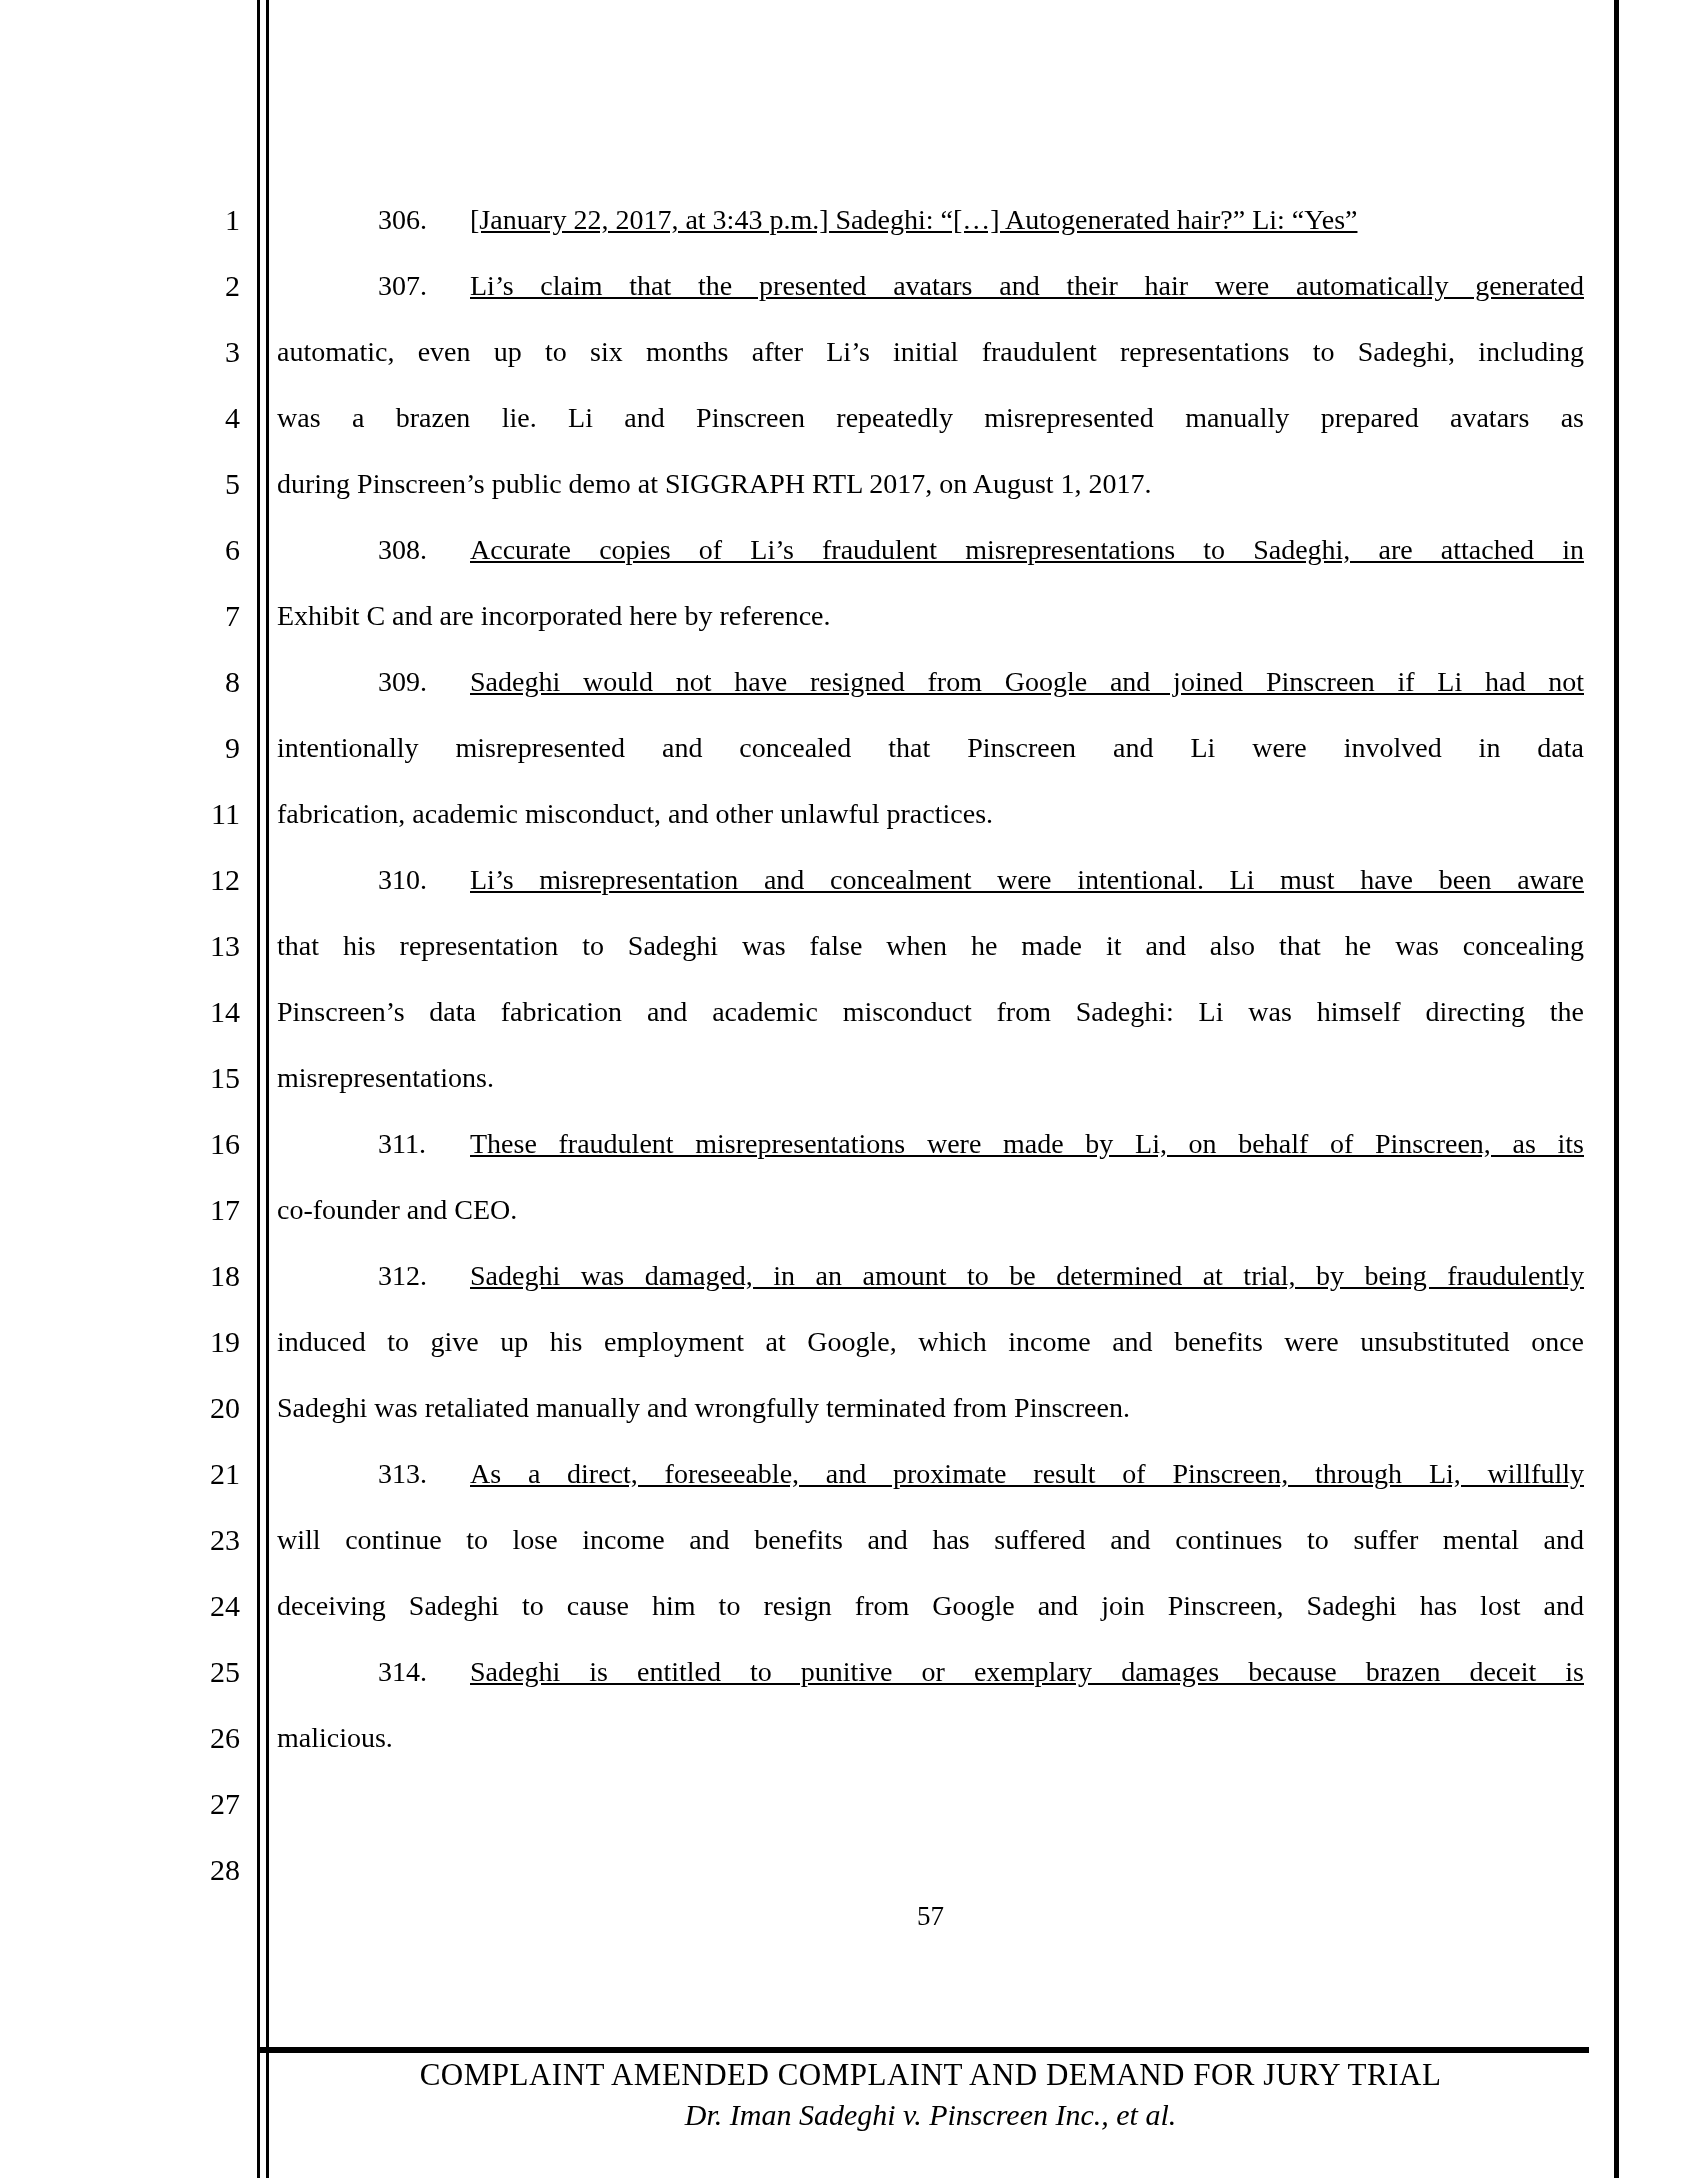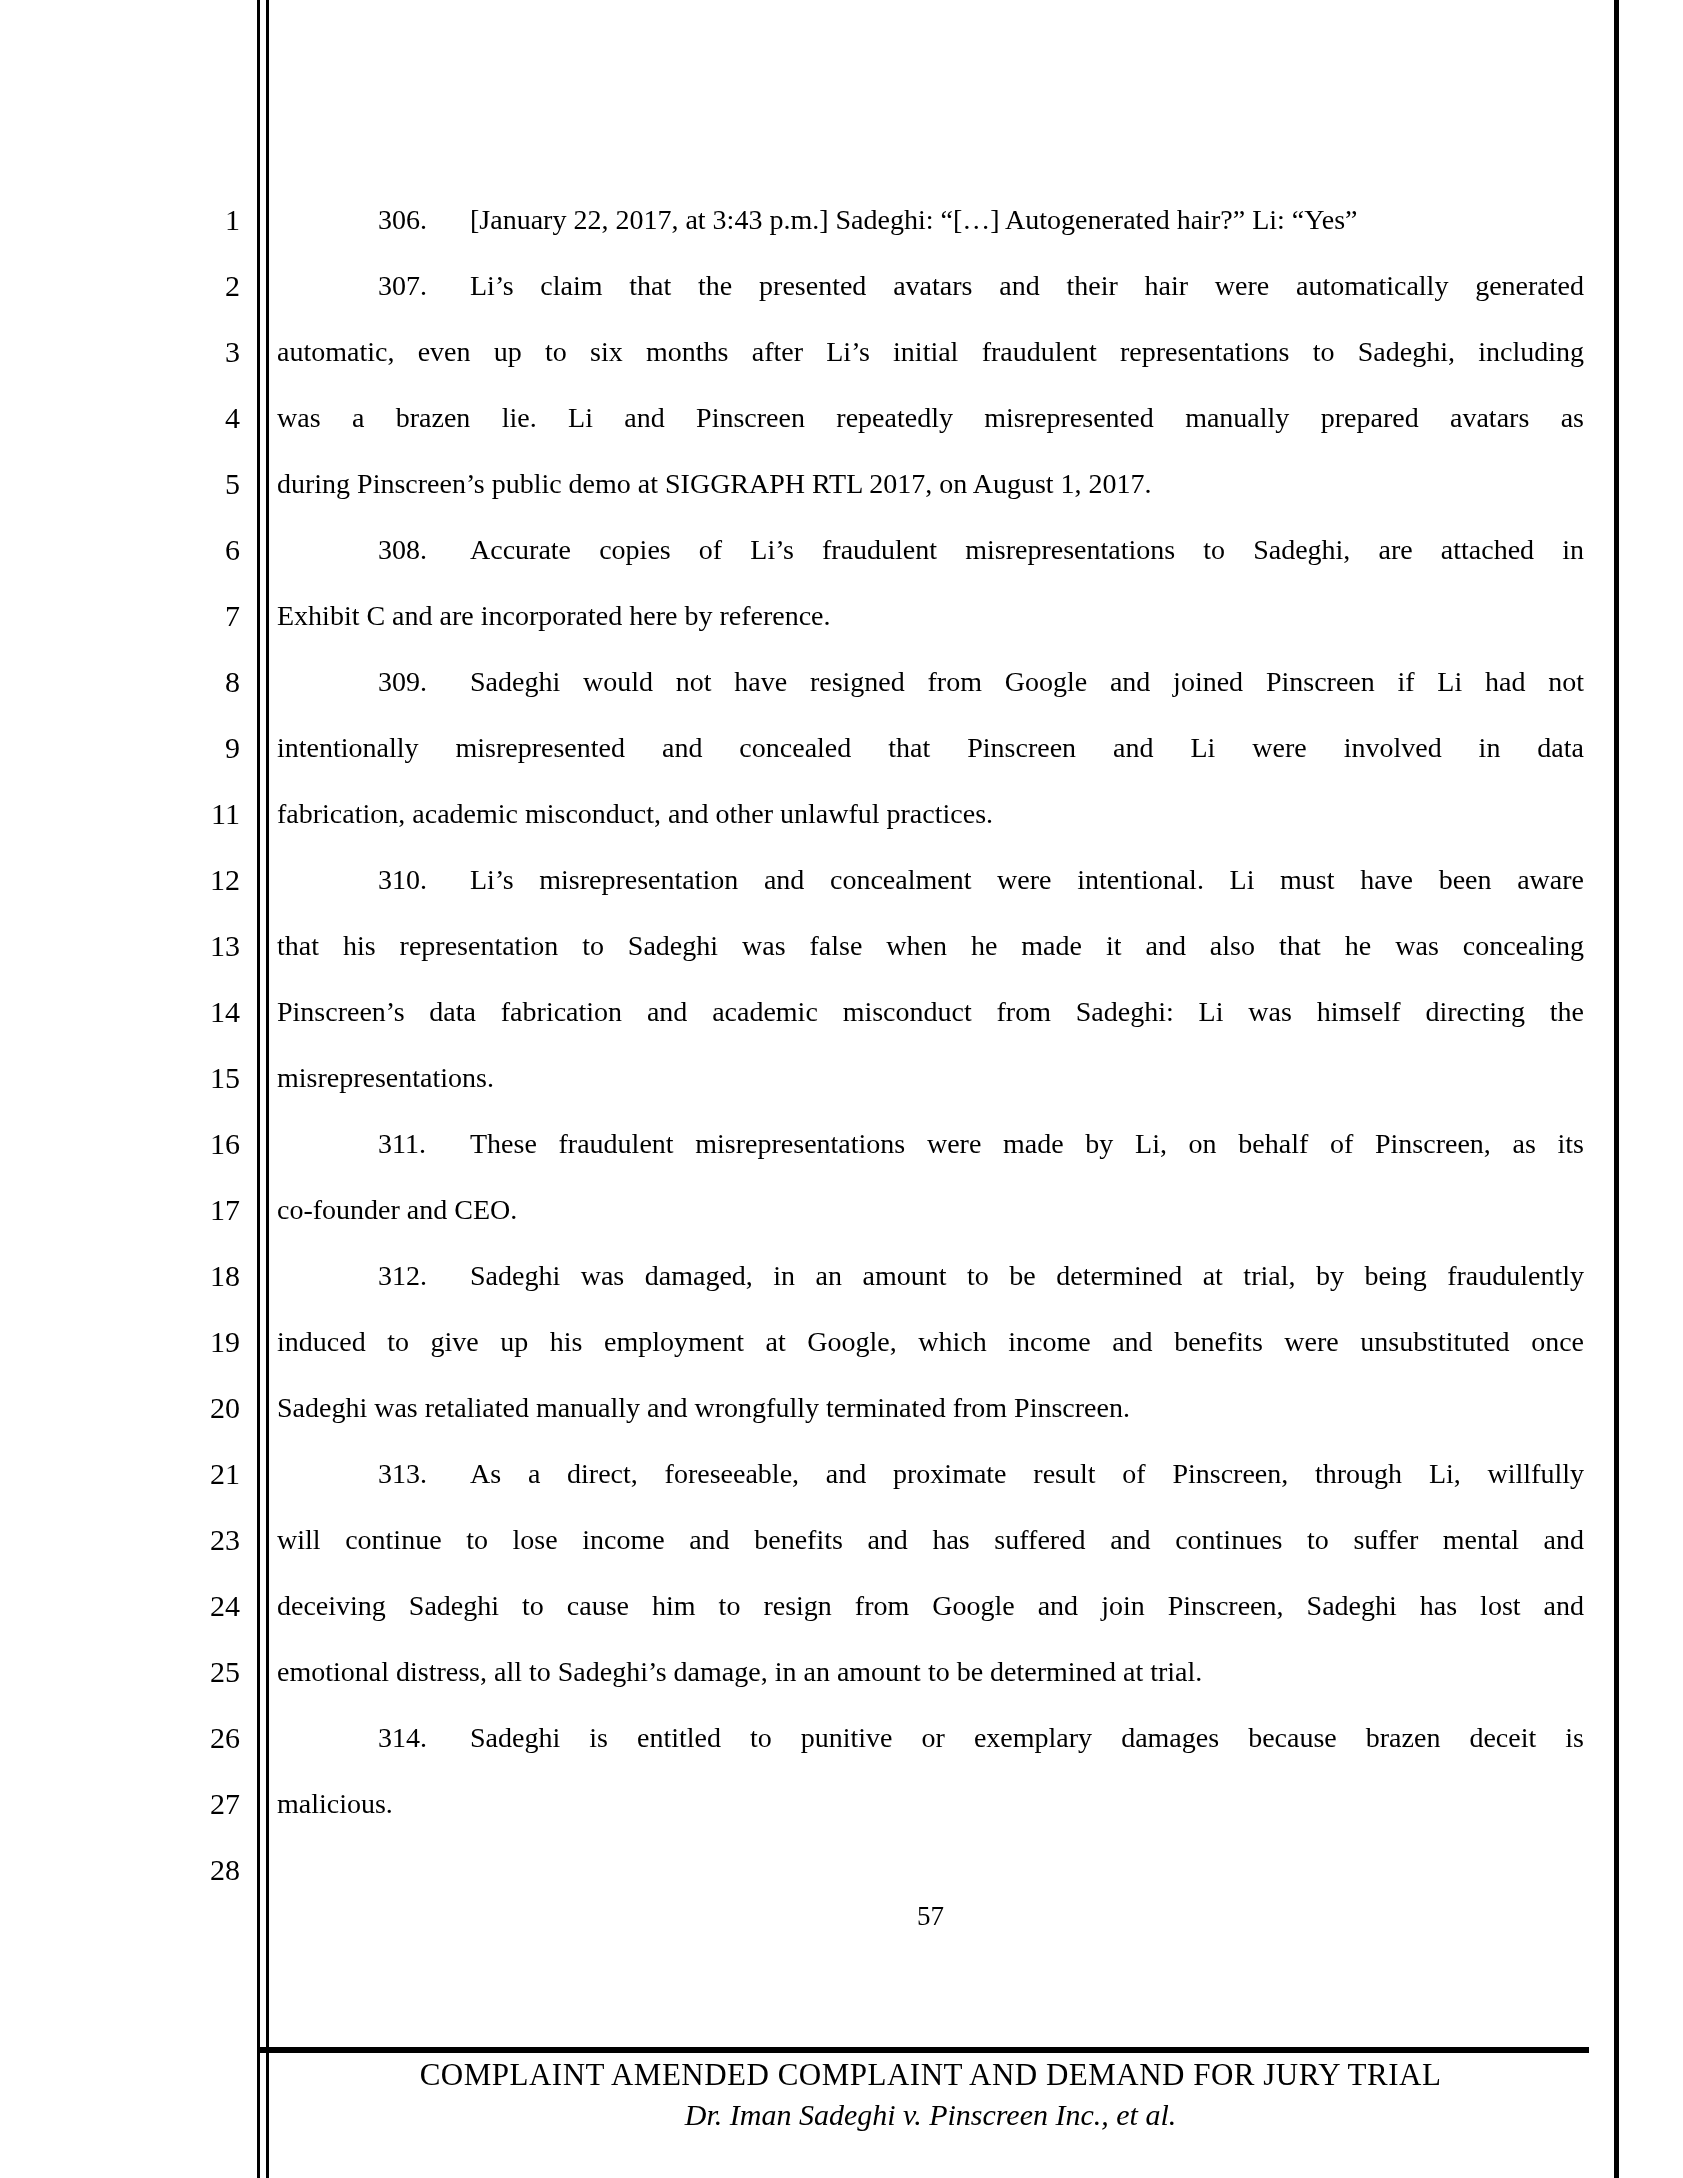--- a/index.html
+++ b/index.html
@@ -62,20 +62,21 @@
     white-space: nowrap;
   }
   .row.j {
     white-space: normal;
     text-align: justify;
     text-align-last: justify;
     -moz-text-align-last: justify;
   }
   .row.indent {
     text-indent: 101px;
+    text-decoration: underline;
   }
   .pnum {
     display: inline-block;
     width: 92px;
     text-indent: 0;
   }
   
   .page-num {
     position: absolute;
     left: 277px;
@@ -167,21 +168,20 @@
       <div class="row j">Pinscreen’s data fabrication and academic misconduct from Sadeghi: Li was himself directing the</div>
       <div class="row">misrepresentations.</div>
       <div class="row j indent"><span class="pnum">311.</span>These fraudulent misrepresentations were made by Li, on behalf of Pinscreen, as its</div>
       <div class="row">co-founder and CEO.</div>
       <div class="row j indent"><span class="pnum">312.</span>Sadeghi was damaged, in an amount to be determined at trial, by being fraudulently</div>
       <div class="row j">induced to give up his employment at Google, which income and benefits were unsubstituted once</div>
       <div class="row">Sadeghi was retaliated manually and wrongfully terminated from Pinscreen.</div>
       <div class="row j indent"><span class="pnum">313.</span>As a direct, foreseeable, and proximate result of Pinscreen, through Li, willfully</div>
       <div class="row j">will continue to lose income and benefits and has suffered and continues to suffer mental and</div>
       <div class="row j">deceiving Sadeghi to cause him to resign from Google and join Pinscreen, Sadeghi has lost and</div>
-      <div class="row">emotional distress, all to Sadeghi’s damage, in an amount to be determined at trial.</div>
       <div class="row j indent"><span class="pnum">314.</span>Sadeghi is entitled to punitive or exemplary damages because brazen deceit is</div>
       <div class="row">malicious.</div>
       <div class="row"></div>
       <div class="row"></div>
       <div class="row"></div>
     </div>
 
   <div class="page-num">57</div>
 
   <div class="footer-rule"></div>

